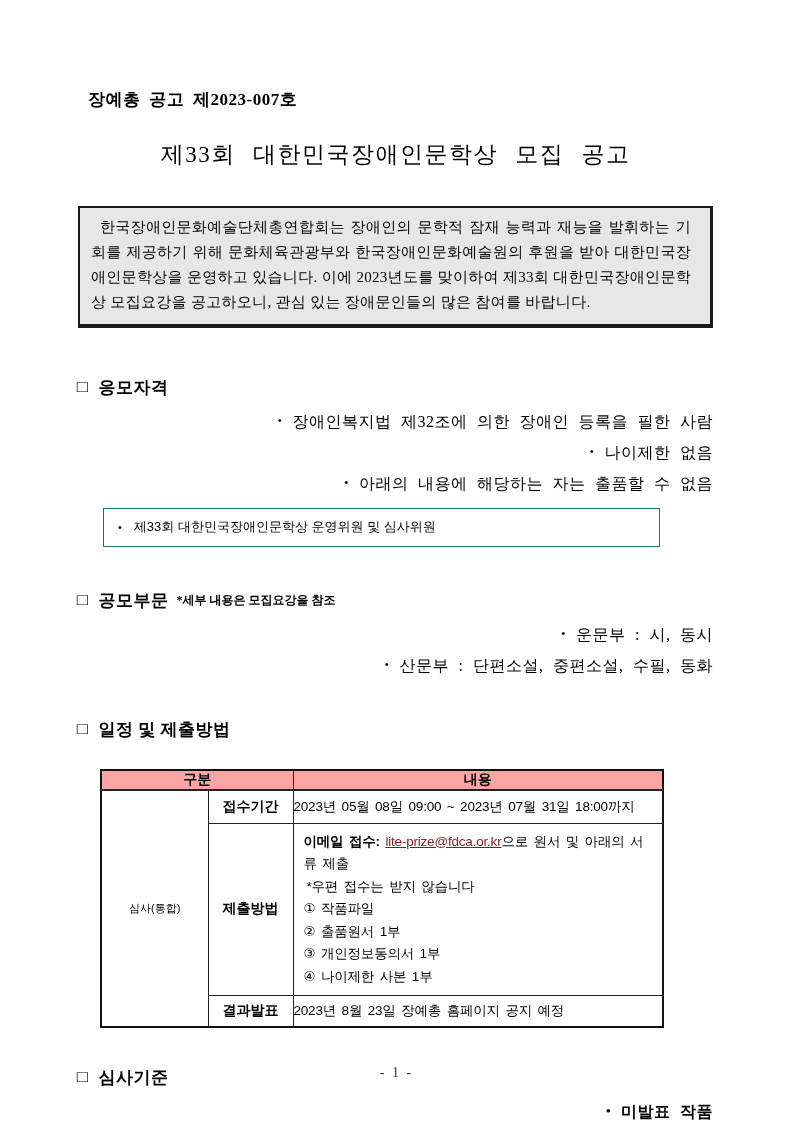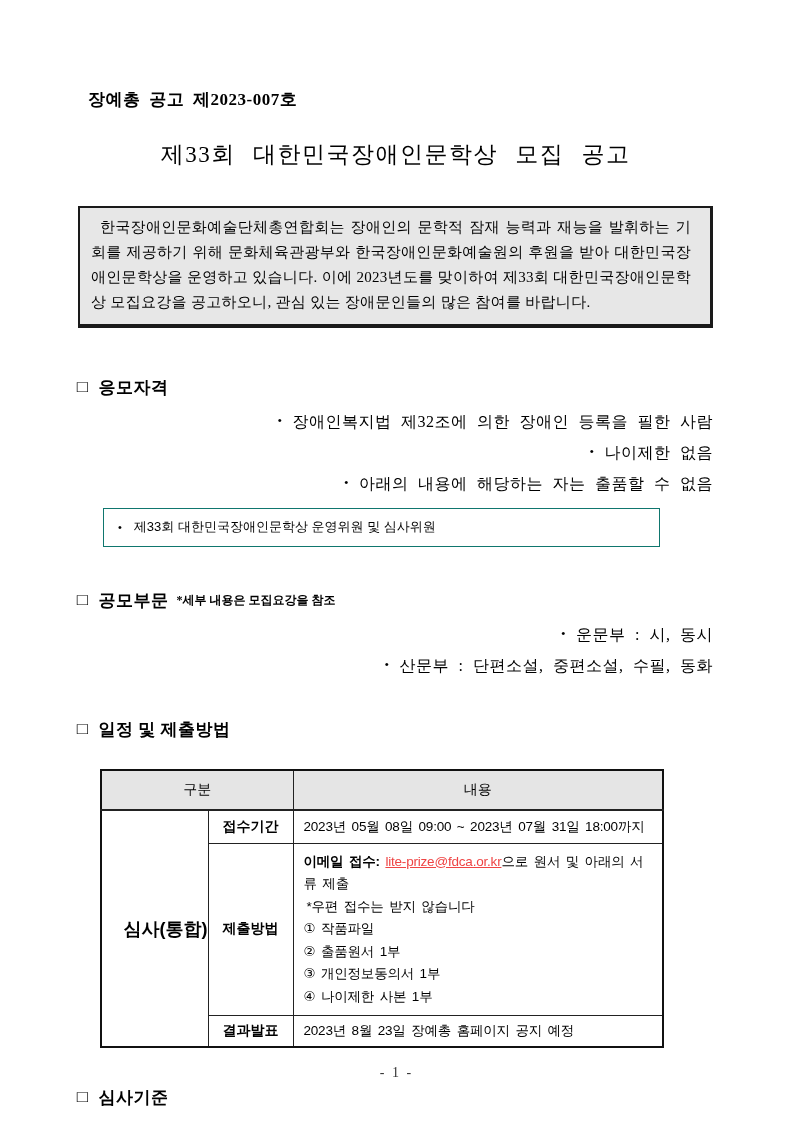--- a/index.html
+++ b/index.html
@@ -97,51 +97,51 @@
     font-family: "Liberation Sans", "DejaVu Sans", sans-serif;
     font-size: 13.5px;
     table-layout: fixed;
   }
   .schedule-table th, .schedule-table td {
     border: 1px solid #222222;
     vertical-align: middle;
   }
   .schedule-table { border: 2px solid #111111; }
   .schedule-table thead th {
-    background: #e5e5e5;
+    background: #fca5a5;
+    font-weight: bold;
+    font-size: 14px;
+    text-align: center;
+    height: 20px;
+    border-bottom-width: 2px;
+  }
+  .group-cell {
+    text-align: center;
     font-weight: normal;
-    font-size: 14px;
-    text-align: center;
-    height: 40px;
-    border-bottom-width: 2px;
-  }
-  .group-cell {
-    text-align: right;
-    font-weight: bold;
-    font-size: 18px;
+    font-size: 11px;
     width: 107px;
   }
   .label-cell {
     text-align: center;
     font-weight: bold;
     font-size: 14px;
     width: 85px;
   }
   .content-cell {
-    padding: 6px 10px;
+    padding: 6px 0;
     text-align: left;
     letter-spacing: -0.2px;
     word-spacing: 2px;
   }
   .content-cell.tall { padding: 7px 10px; }
   .content-cell .line { line-height: 22.5px; }
   .content-cell .bold { font-weight: bold; }
   .row-receipt td { height: 33px; }
   .row-result td { height: 28px; }
-  a.email-link { color: #ef4444; text-decoration: underline; }
+  a.email-link { color: #7f1d1d; text-decoration: underline; }
 
   .page-number {
     position: absolute;
     bottom: 40px;
     left: 0;
     width: 100%;
     text-align: center;
     font-size: 14px;
     color: #333333;
     letter-spacing: 2px;

